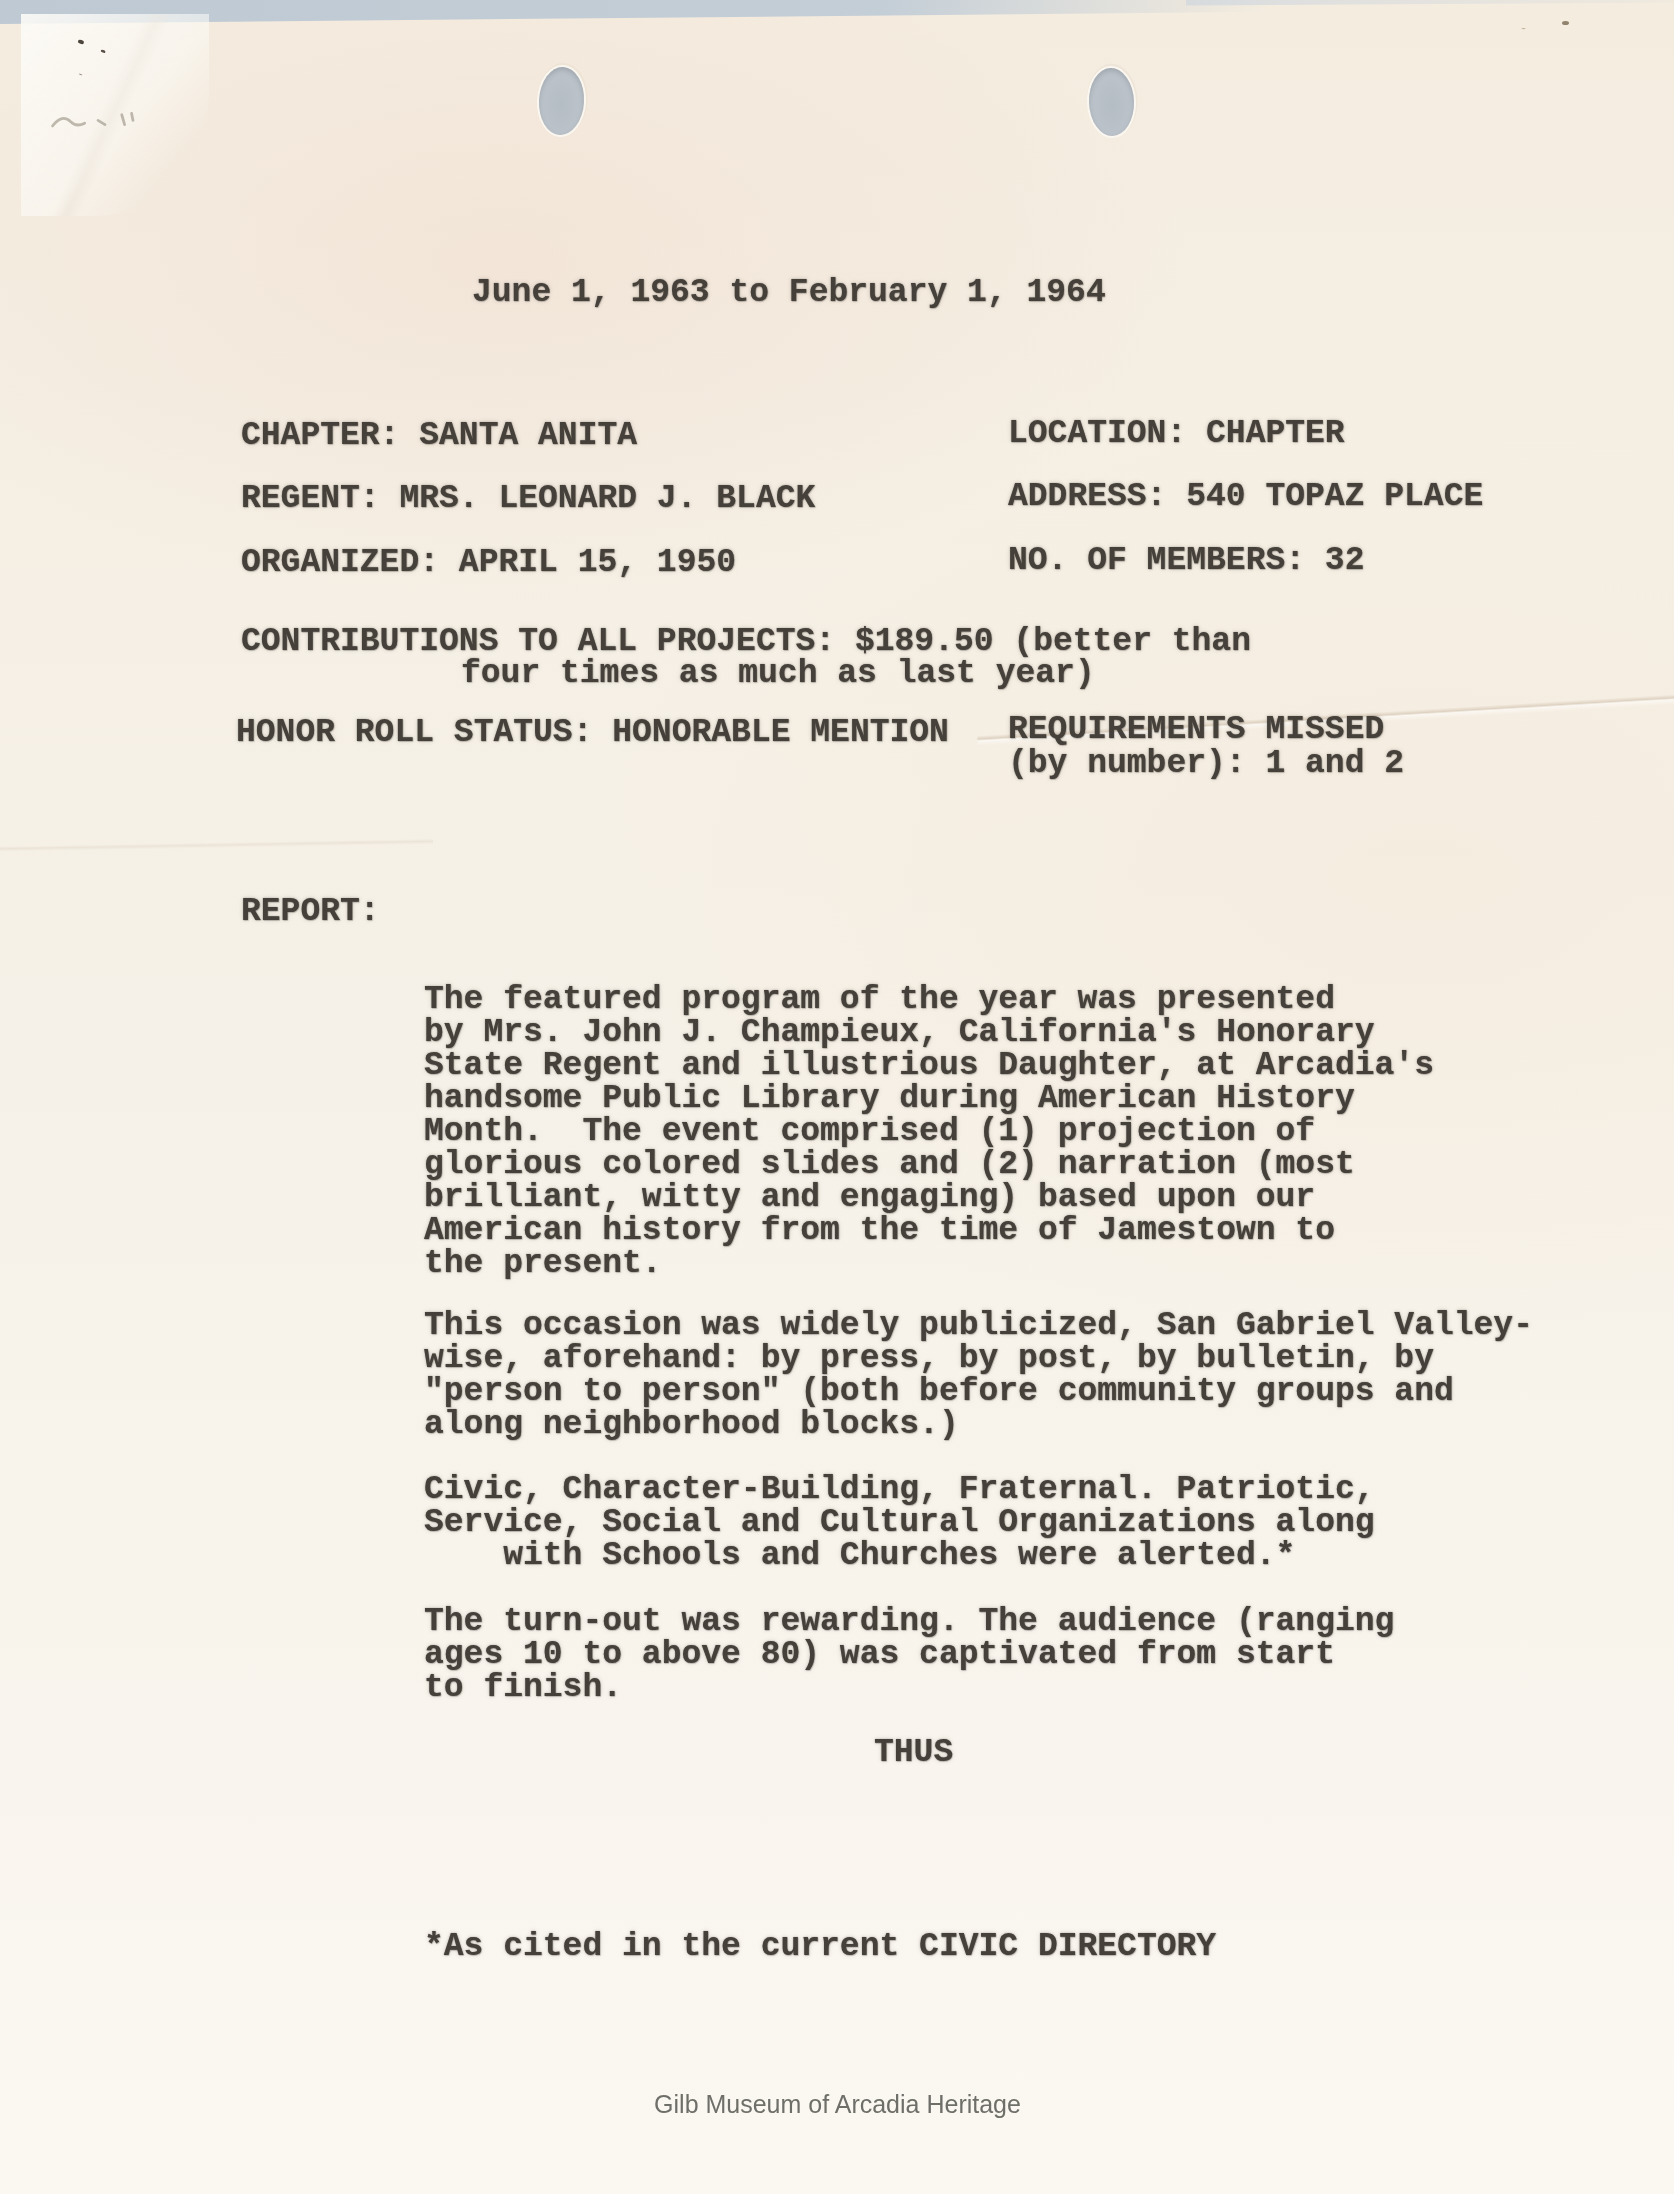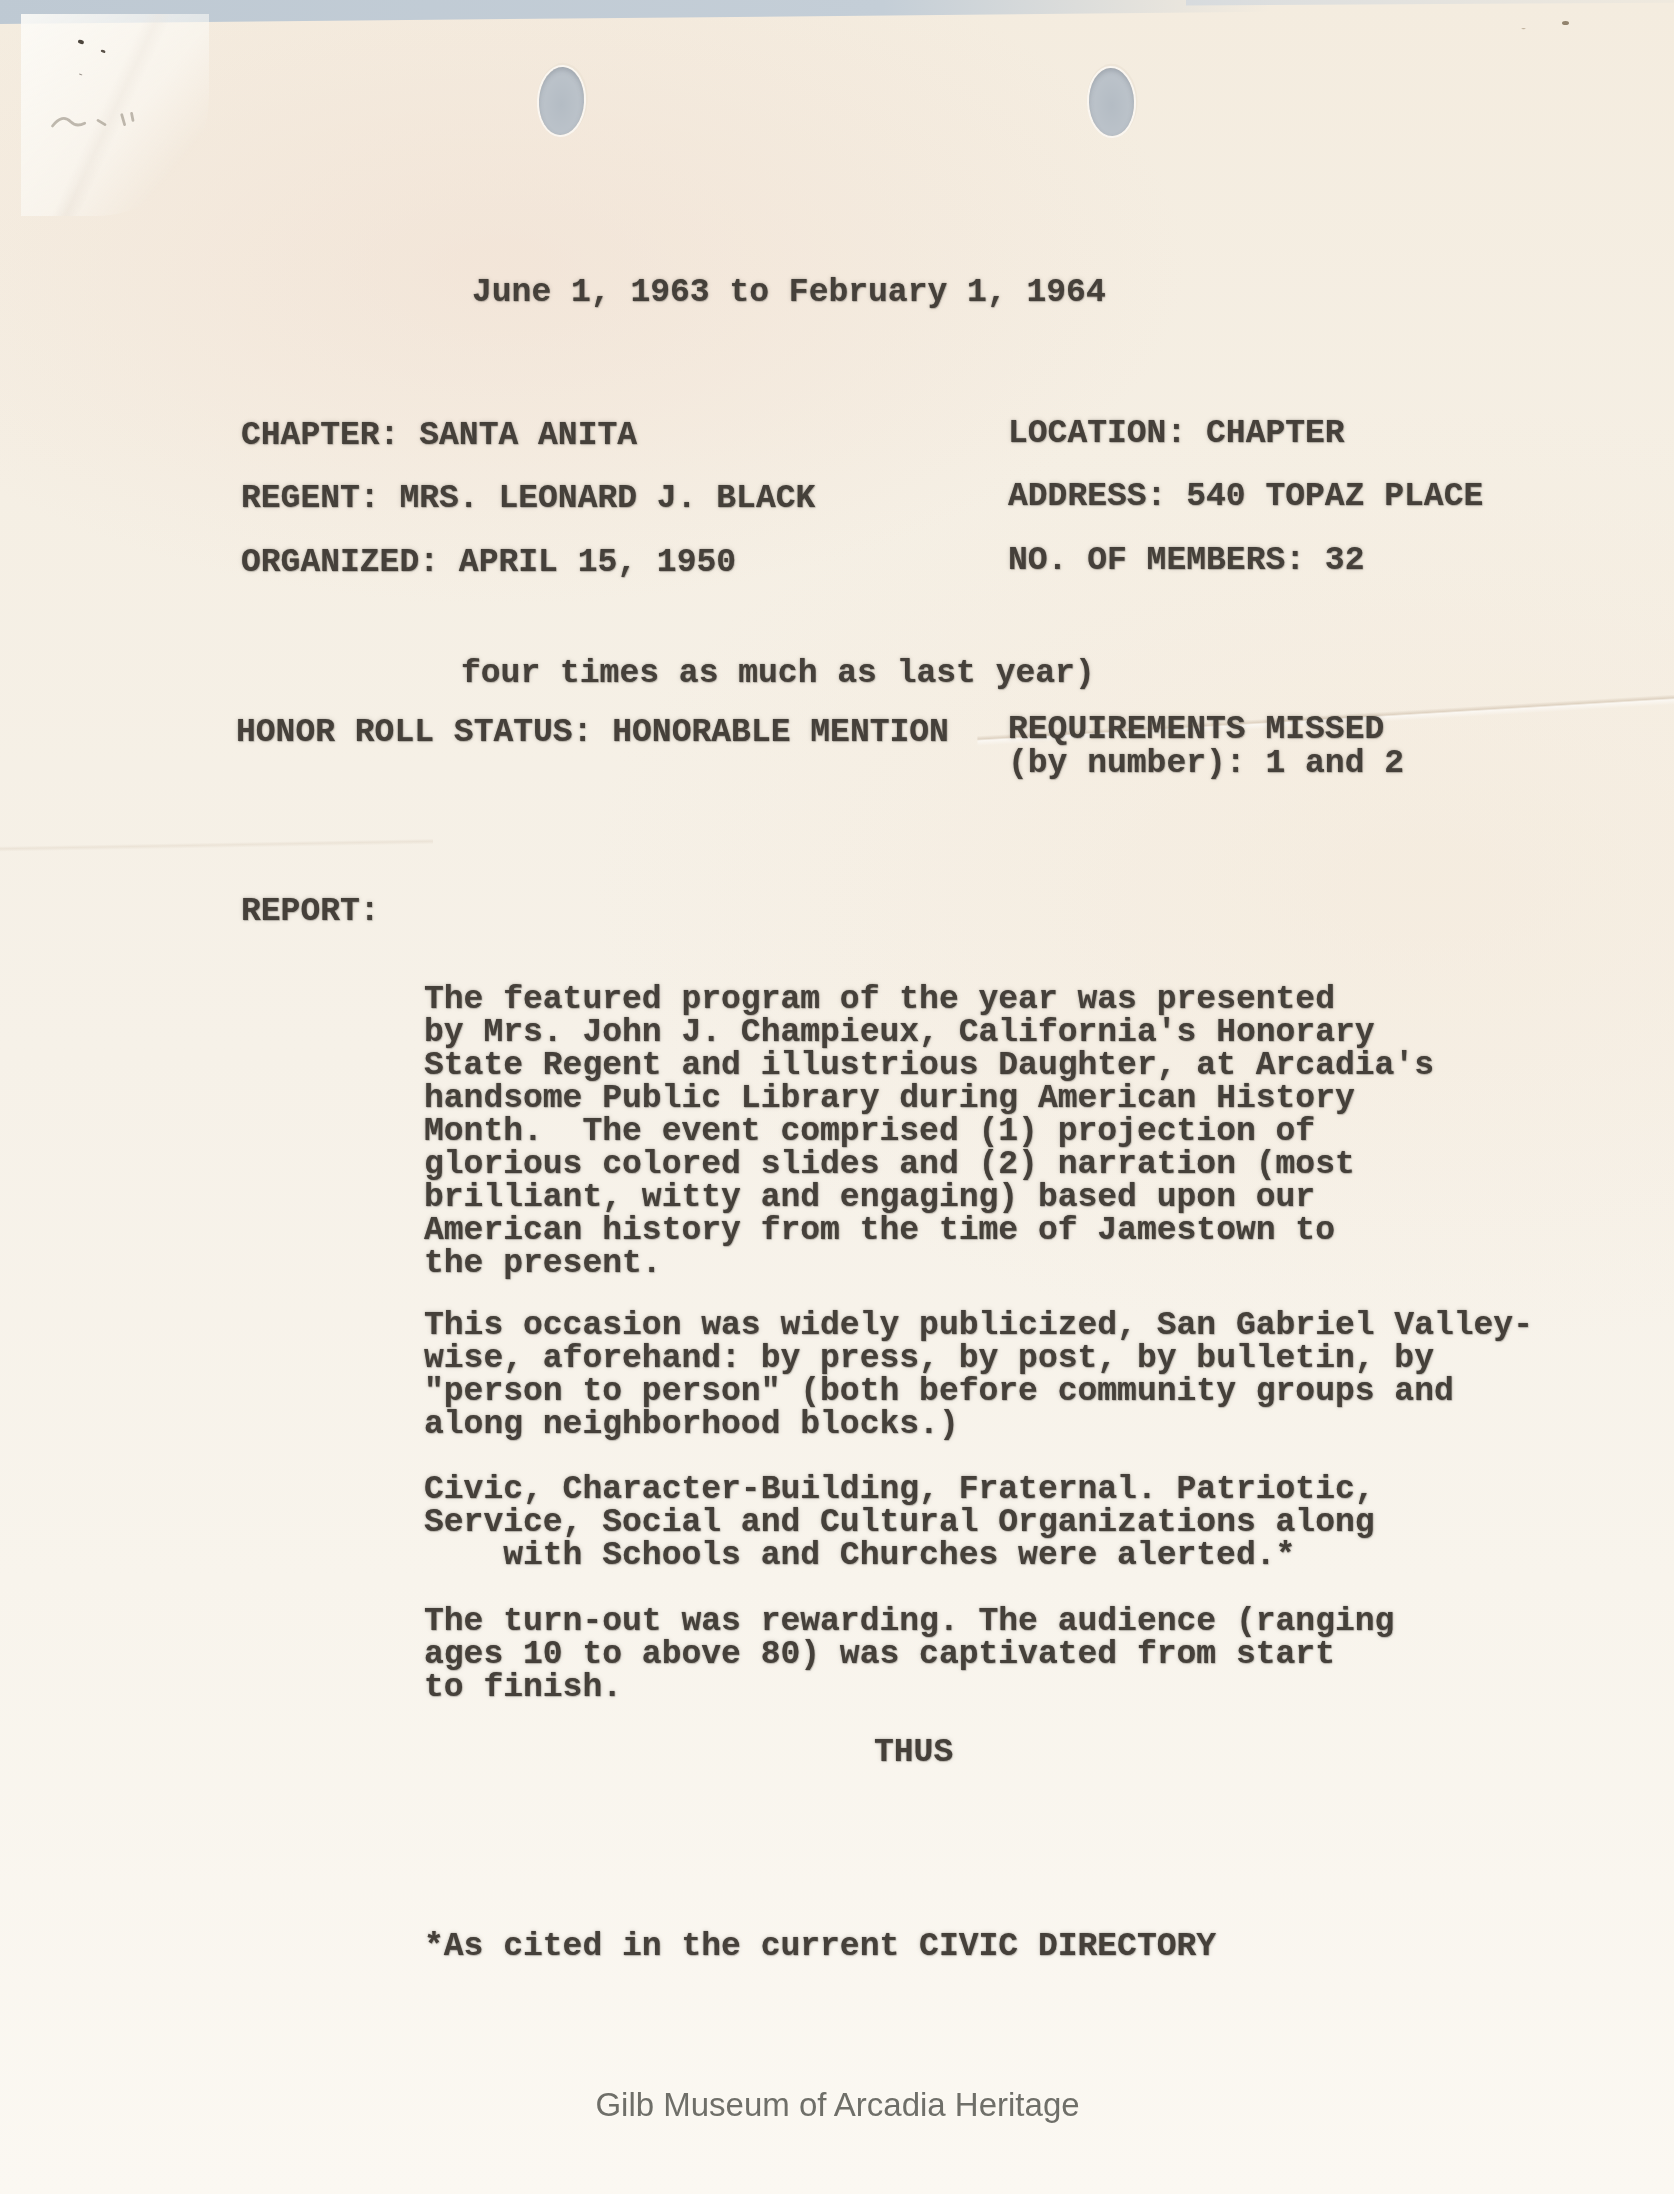--- a/index.html
+++ b/index.html
@@ -72,21 +72,21 @@
     color: #45403a;
     letter-spacing: 0px;
     white-space: pre-wrap;
     text-shadow: 0 0 1.4px rgba(62,56,48,0.55), 0 0 4.9px rgba(62,56,48,0.16), 0.7px 0.7px 0.7px rgba(62,56,48,0.2);
   }
   .tw.light { color: #55504a; text-shadow: 0 0 2.1px rgba(80,74,66,0.5), 0 0 5.6px rgba(80,74,66,0.2); }
   .caption {
     position: absolute; top: 2085px; left: 0; width: 100%;
     text-align: center;
     font-family: "Liberation Sans", "DejaVu Sans", sans-serif;
-    font-size: 33px; line-height: 39px;
+    font-size: 25px; line-height: 39px;
     color: #6f6f69;
     font-weight: 400;
   }
 </style>
 </head>
 <body>
 
 <div class="scan">
 
   <div class="scanner-strip"></div>
@@ -106,20 +106,21 @@
 
   <div class="tw" style="left:241px; top:419px;">CHAPTER: SANTA ANITA</div>
   <div class="tw" style="left:1008px; top:417px;">LOCATION: CHAPTER</div>
 
   <div class="tw" style="left:241px; top:482px;">REGENT: MRS. LEONARD J. BLACK</div>
   <div class="tw" style="left:1008px; top:480px;">ADDRESS: 540 TOPAZ PLACE</div>
 
   <div class="tw" style="left:241px; top:546px;">ORGANIZED: APRIL 15, 1950</div>
   <div class="tw" style="left:1008px; top:544px;">NO. OF MEMBERS: 32</div>
 
+  <div class="tw" style="left:241px; top:625px;">CONTRIBUTIONS TO ALL PROJECTS: $189.50 (better than</div>
   <div class="tw" style="left:461px; top:657px;">four times as much as last year)</div>
 
   <div class="tw" style="left:236px; top:716px;">HONOR ROLL STATUS: HONORABLE MENTION</div>
   <div class="tw" style="left:1008px; top:713px;">REQUIREMENTS MISSED</div>
   <div class="tw" style="left:1008px; top:747px;">(by number): 1 and 2</div>
 
   <div class="tw" style="left:241px; top:895px;">REPORT:</div>
 
   <div class="tw" style="left:424px; top:983px;">The featured program of the year was presented
 by Mrs. John J. Champieux, California's Honorary

